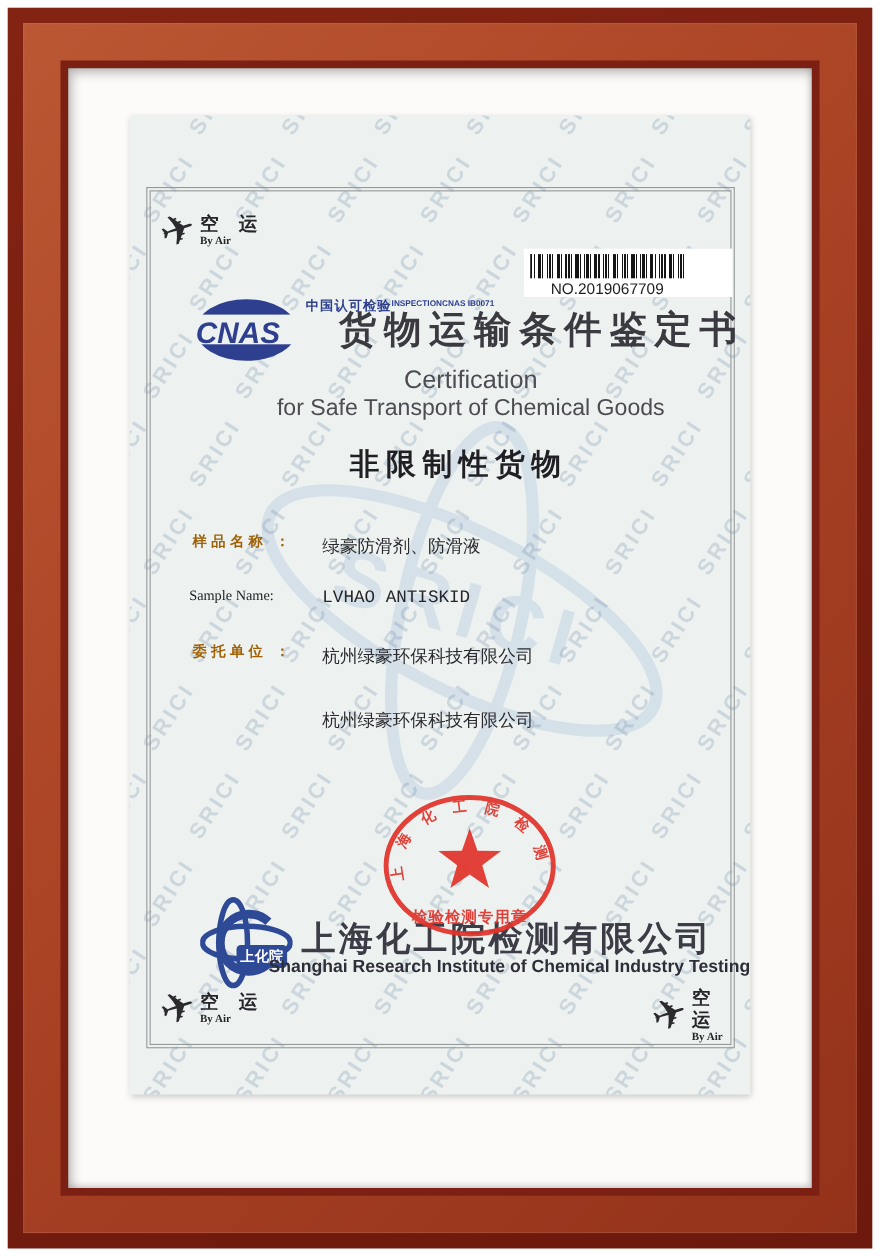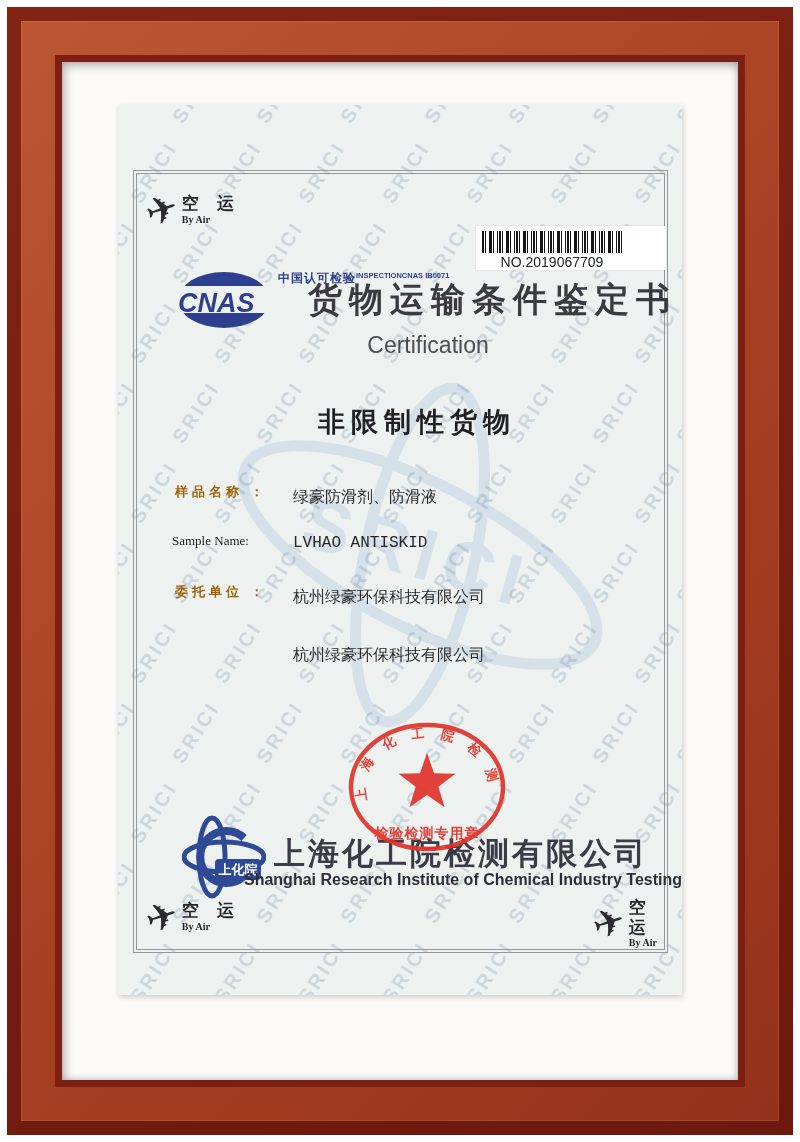--- a/index.html
+++ b/index.html
@@ -216,20 +216,21 @@
       <span class="cnas-txt">
         <span class="cnas-cn">中国认可</span>
         <span class="cnas-cn">检验</span>
         <span class="cnas-en">INSPECTION</span>
         <span class="cnas-en">CNAS IB0071</span>
       </span>
     </div>
 
     <div class="abs title-cn" style="left:190px; top:172px;">货物运输条件鉴定书</div>
     <div class="abs cert-en cert-en1" style="top:227px;">Certification</div>
+    <div class="abs cert-en cert-en2" style="top:254px;">for Safe Transport of Chemical Goods</div>
 
     <div class="abs classification" style="left:200px; top:299px;">非限制性货物</div>
 
     <div class="abs lbl-cn" style="left:57px; top:378px;">样品名称 ：</div>
     <div class="abs val-cn" style="left:175px; top:382px;">绿豪防滑剂、防滑液</div>
 
     <div class="abs lbl-en" style="left:54px; top:428px;">Sample  Name:</div>
     <div class="abs val-mono" style="left:175px; top:429px;">LVHAO ANTISKID</div>
 
     <div class="abs lbl-cn" style="left:57px; top:478px;">委托单位 ：</div>

